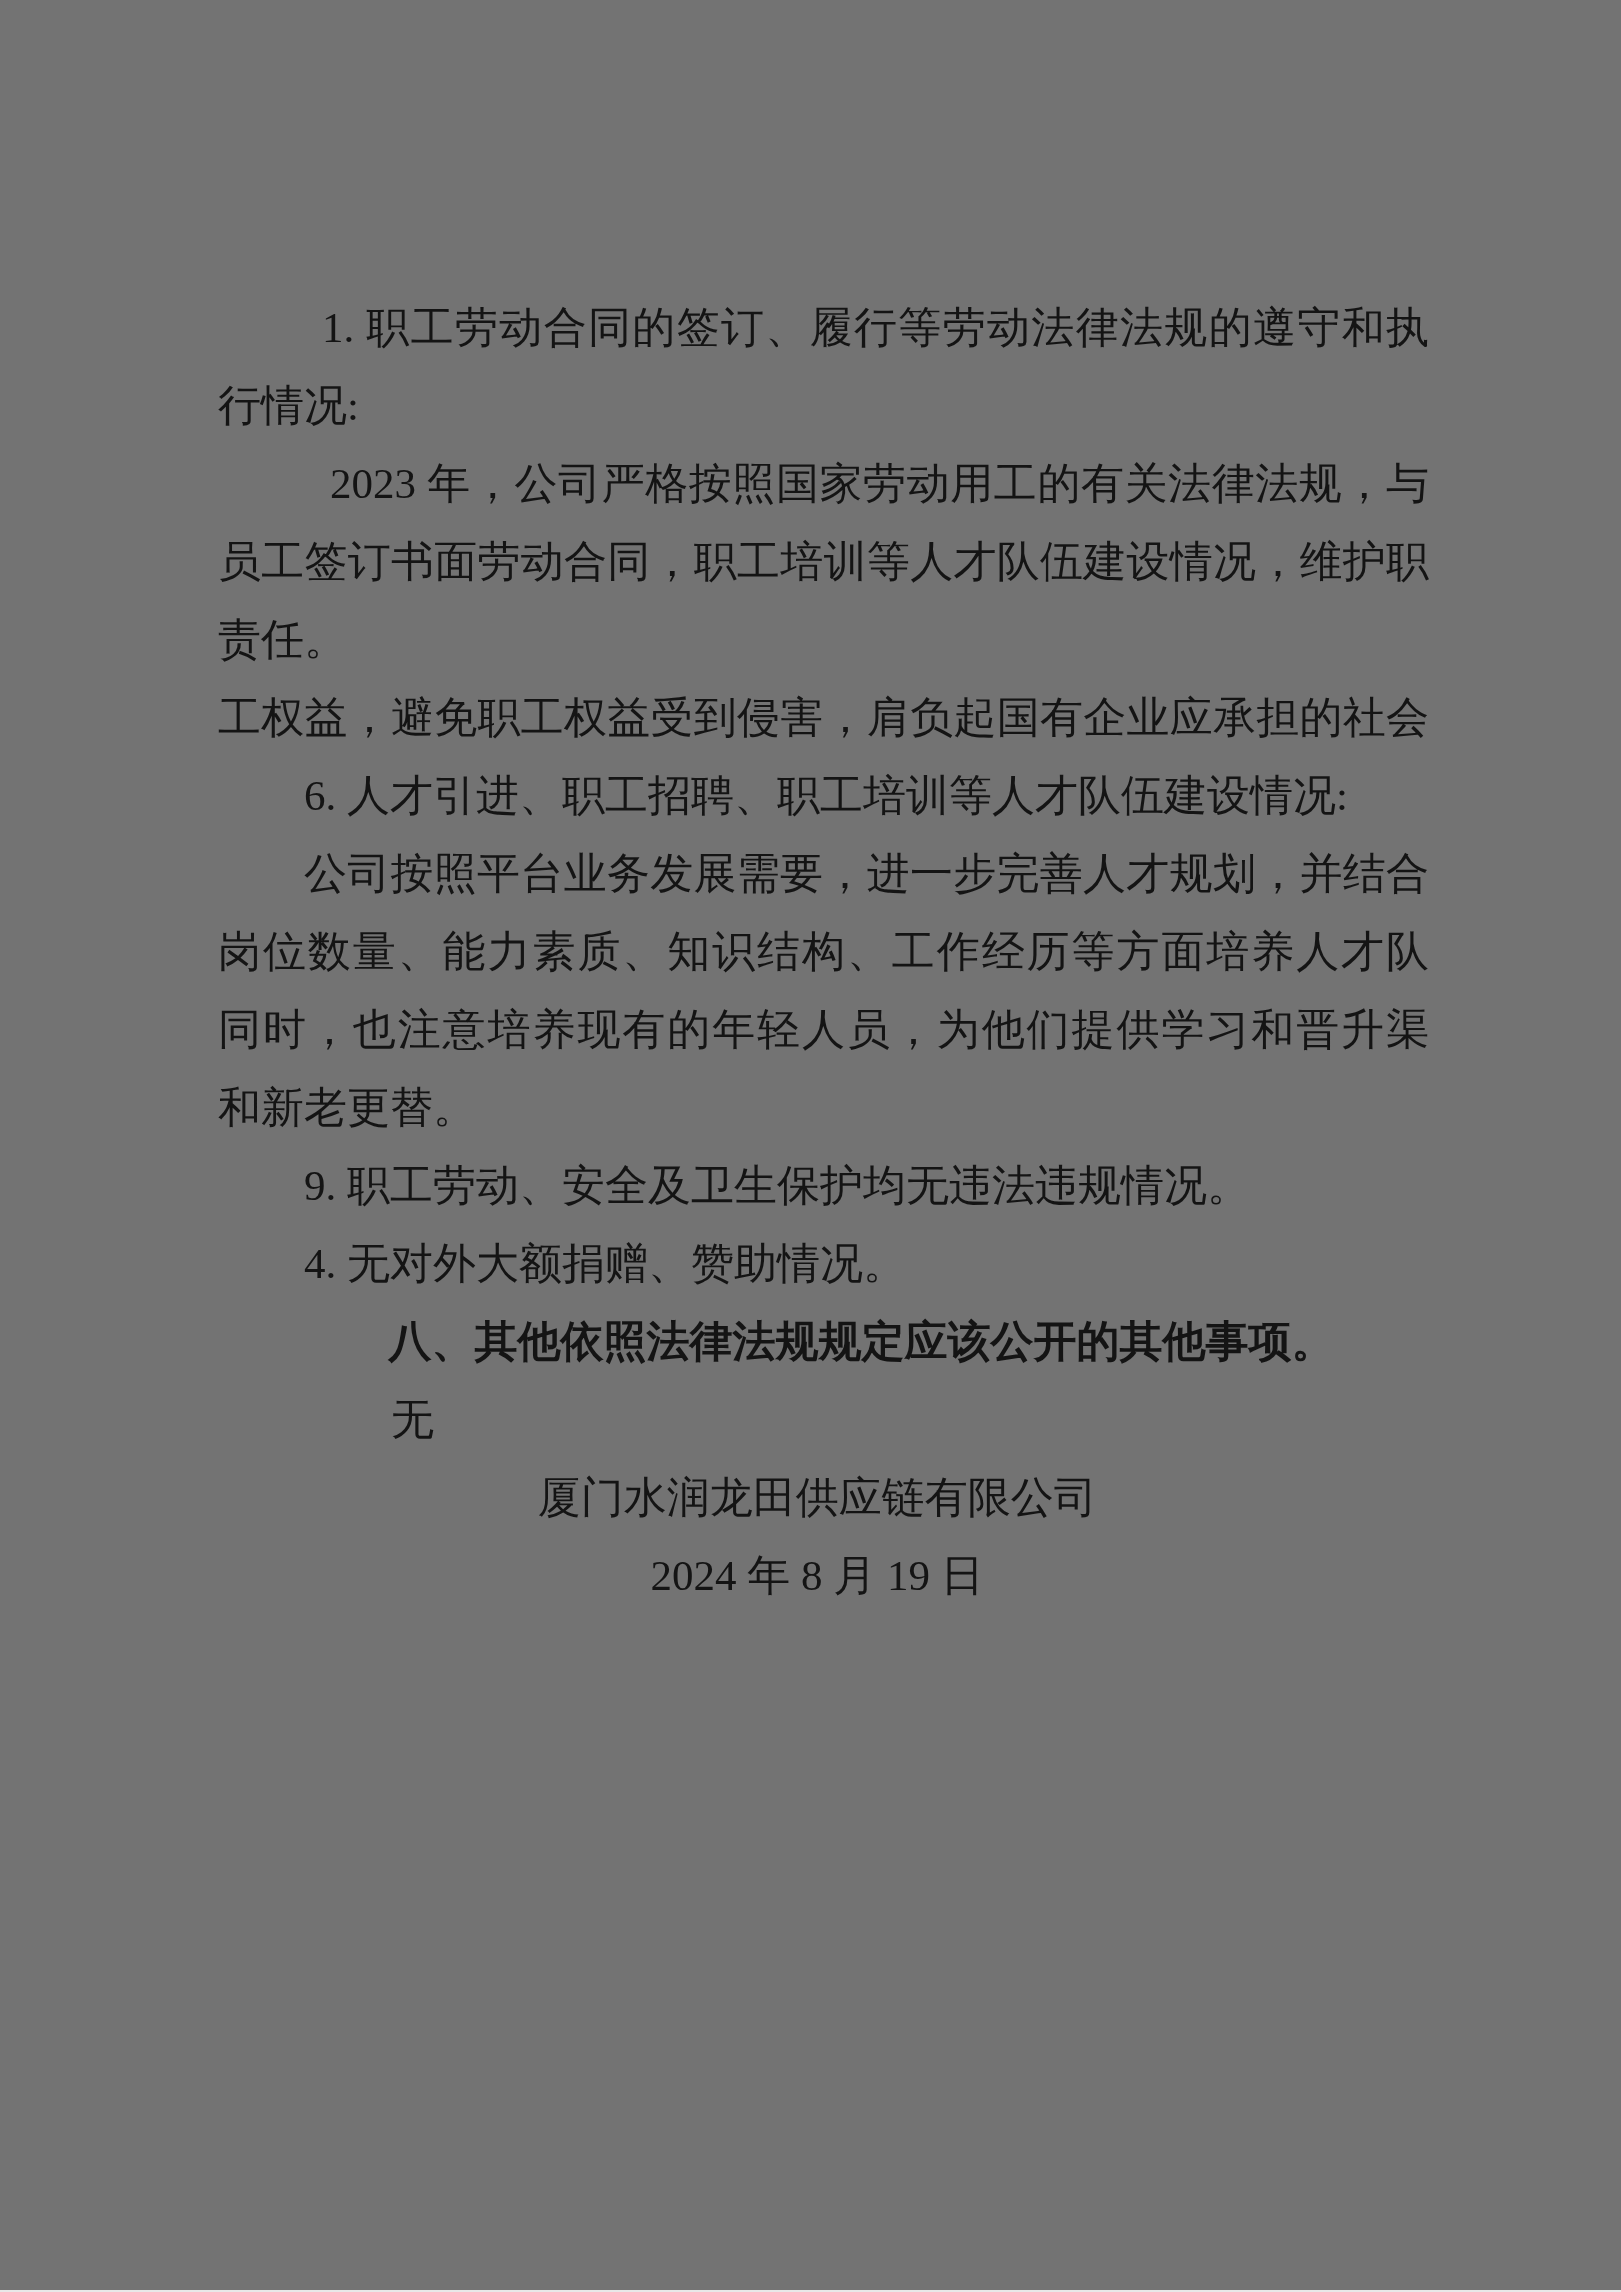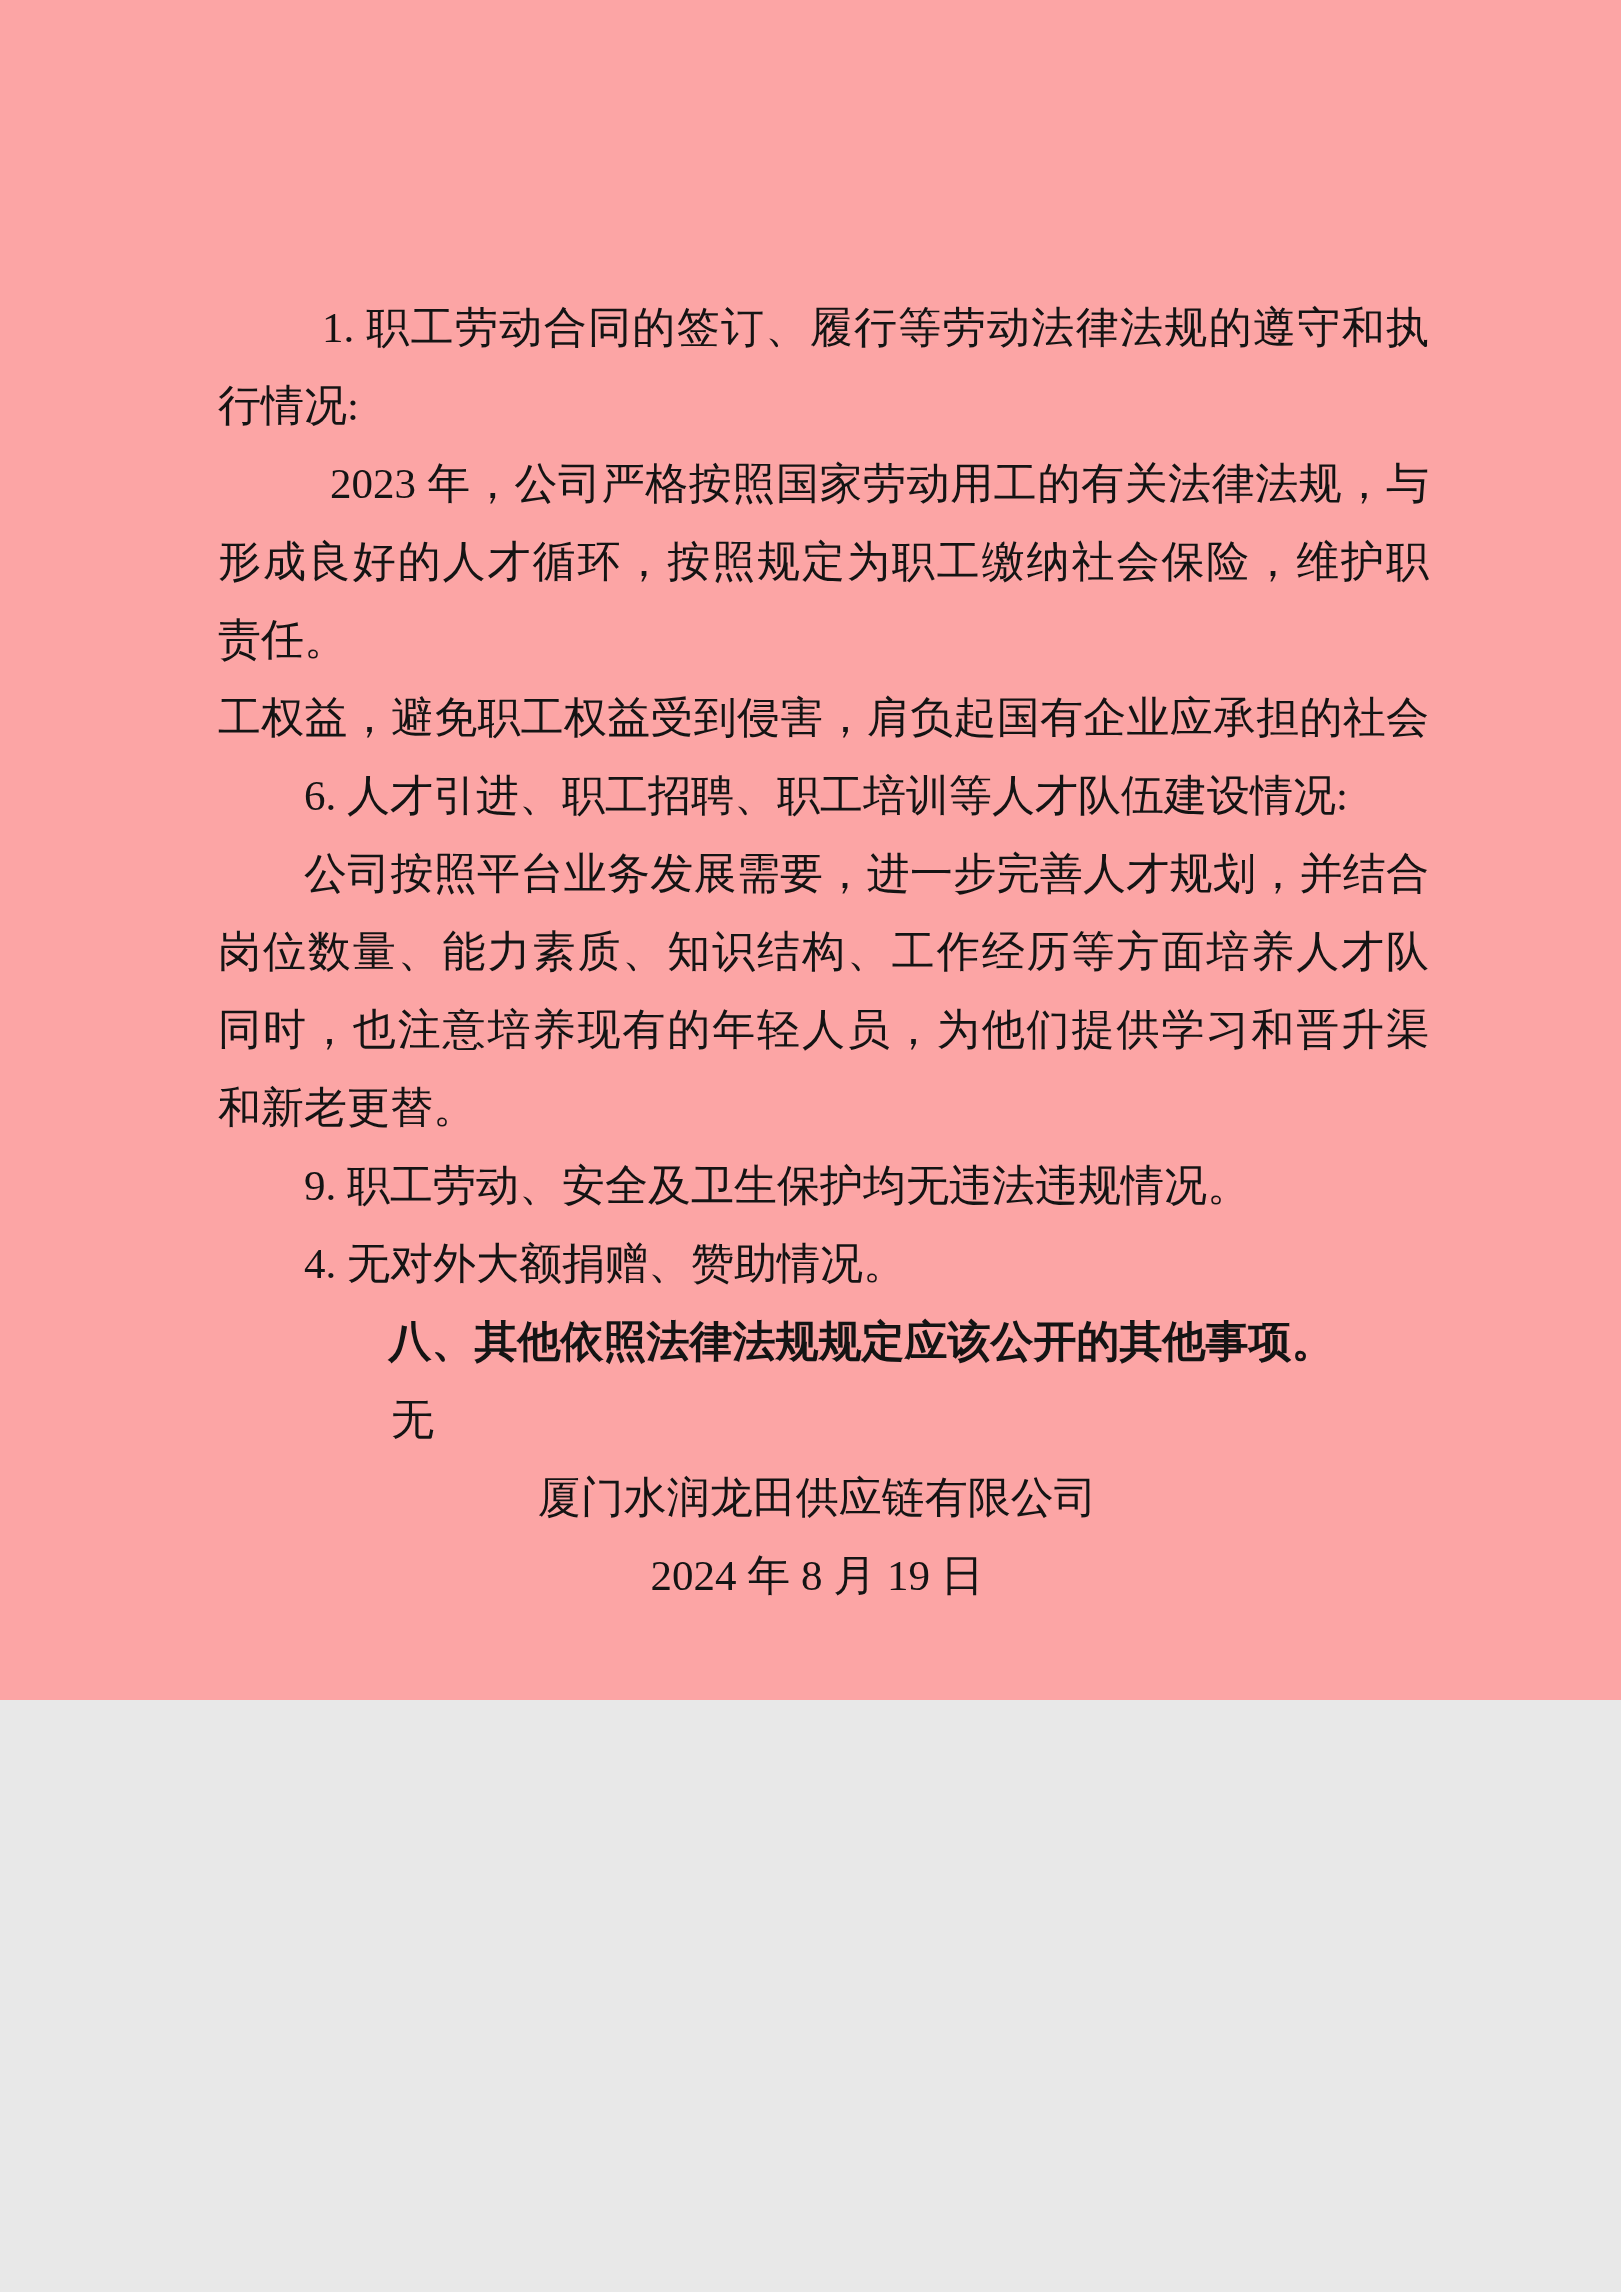--- a/index.html
+++ b/index.html
@@ -3,22 +3,22 @@
 <meta charset="utf-8">
 <style>
   html, body {
     margin: 0;
     padding: 0;
     background: #e8e8e8;
   }
   .page {
     position: relative;
     width: 1621px;
-    height: 1700px;
-    background: #fca5a5;
+    height: 2290px;
+    background: #737373;
     overflow: hidden;
   }
   .content {
     position: absolute;
     left: 218px;
     top: 289px;
     width: 1211px;
     font-family: "Liberation Serif", "DejaVu Serif", serif;
     font-size: 43px;
     color: #141414;
@@ -47,21 +47,21 @@
   .i176 { text-indent: 173px; }
 </style>
 </head>
 <body>
 
 <div class="page">
   <div class="content">
     <div class="ln j i106">1. 职工劳动合同的签订、履行等劳动法律法规的遵守和执</div>
     <div class="ln">行情况:</div>
     <div class="ln j i114">2023 年，公司严格按照国家劳动用工的有关法律法规，与</div>
-    <div class="ln j">形成良好的人才循环，按照规定为职工缴纳社会保险，维护职</div>
+    <div class="ln j">员工签订书面劳动合同，职工培训等人才队伍建设情况，维护职</div>
     <div class="ln">责任。</div>
     <div class="ln j">工权益，避免职工权益受到侵害，肩负起国有企业应承担的社会</div>
     <div class="ln i88">6. 人才引进、职工招聘、职工培训等人才队伍建设情况:</div>
     <div class="ln j i88">公司按照平台业务发展需要，进一步完善人才规划，并结合</div>
     <div class="ln j">岗位数量、能力素质、知识结构、工作经历等方面培养人才队伍，</div>
     <div class="ln j">同时，也注意培养现有的年轻人员，为他们提供学习和晋升渠道，</div>
     <div class="ln">和新老更替。</div>
     <div class="ln i88">9. 职工劳动、安全及卫生保护均无违法违规情况。</div>
     <div class="ln i88">4. 无对外大额捐赠、赞助情况。</div>
     <div class="ln b i78">八、其他依照法律法规规定应该公开的其他事项。</div>

